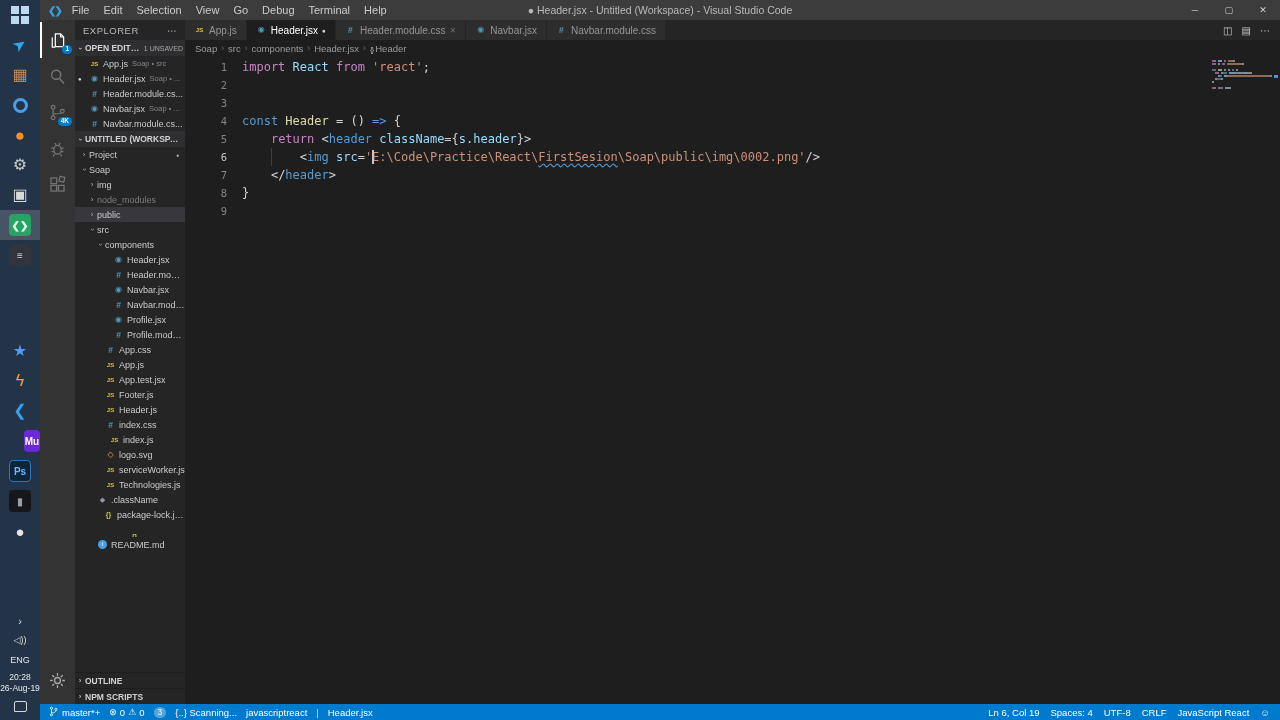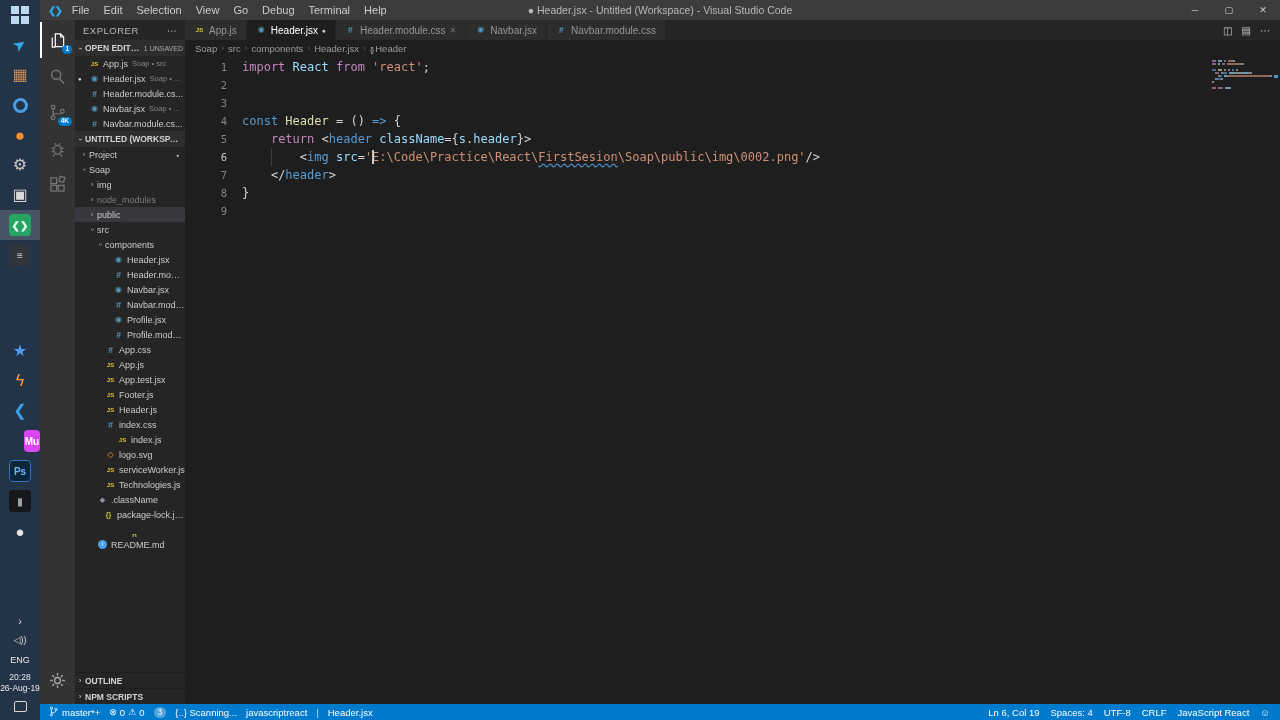--- a/index.html
+++ b/index.html
@@ -170,21 +170,21 @@
       <div class="tb-item" data-name="star-app-icon">
         <span class="tb-glyph" style="color: rgb(79, 156, 245);">★</span>
       </div>
       <div class="tb-item" data-name="lightning-app-icon">
         <span class="tb-glyph" style="color: rgb(255, 155, 46);">ϟ</span>
       </div>
       <div class="tb-item" data-name="vscode-app-icon">
         <span class="tb-glyph" style="color: rgb(58, 160, 232);">❮</span>
       </div>
       <div class="tb-item" data-name="mu-editor-icon">
-        <div class="tb-tile" style="background: #d946ef; color: rgb(255, 255, 255); margin-left: 24px;">Mu</div>
+        <div class="tb-tile" style="background: #6d28d9; color: rgb(255, 255, 255); margin-left: 24px;">Mu</div>
       </div>
       <div class="tb-item" data-name="photoshop-icon">
         <div class="tb-tile" style="background: rgb(13, 37, 56); color: rgb(111, 182, 255); border: 1px solid rgb(46, 116, 192);">Ps</div>
       </div>
       <div class="tb-item" data-name="dark-app-icon">
         <div class="tb-tile" style="background: rgb(21, 23, 26); color: rgb(154, 160, 166);">▮</div>
       </div>
       <div class="tb-item" data-name="round-app-icon">
         <span class="tb-glyph" style="color: rgb(230, 230, 230); font-size: 15px;">●</span>
       </div>
@@ -421,21 +421,21 @@
           <div class="tr-row" data-name="tree-item-header-js" style="padding-left: 20px;">
             <span class="chev" data-name="tree-indent"></span>
             <span class="fi js" data-name="js-file-icon">JS</span>
             <span class="lbl" data-name="tree-item-label">Header.js</span>
           </div>
           <div class="tr-row" data-name="tree-item-index-css" style="padding-left: 20px;">
             <span class="chev" data-name="tree-indent"></span>
             <span class="fi css" data-name="css-file-icon">#</span>
             <span class="lbl" data-name="tree-item-label">index.css</span>
           </div>
-          <div class="tr-row" data-name="tree-item-index-js" style="padding-left: 32px;">
+          <div class="tr-row" data-name="tree-item-index-js" style="padding-left: 24px;">
             <span class="chev" data-name="tree-indent"></span>
             <span class="fi js" data-name="js-file-icon">JS</span>
             <span class="lbl" data-name="tree-item-label">index.js</span>
           </div>
           <div class="tr-row" data-name="tree-item-logo-svg" style="padding-left: 20px;">
             <span class="chev" data-name="tree-indent"></span>
             <span class="fi svg" data-name="svg-file-icon">◇</span>
             <span class="lbl" data-name="tree-item-label">logo.svg</span>
           </div>
           <div class="tr-row" data-name="tree-item-serviceworker-js" style="padding-left: 20px;">

